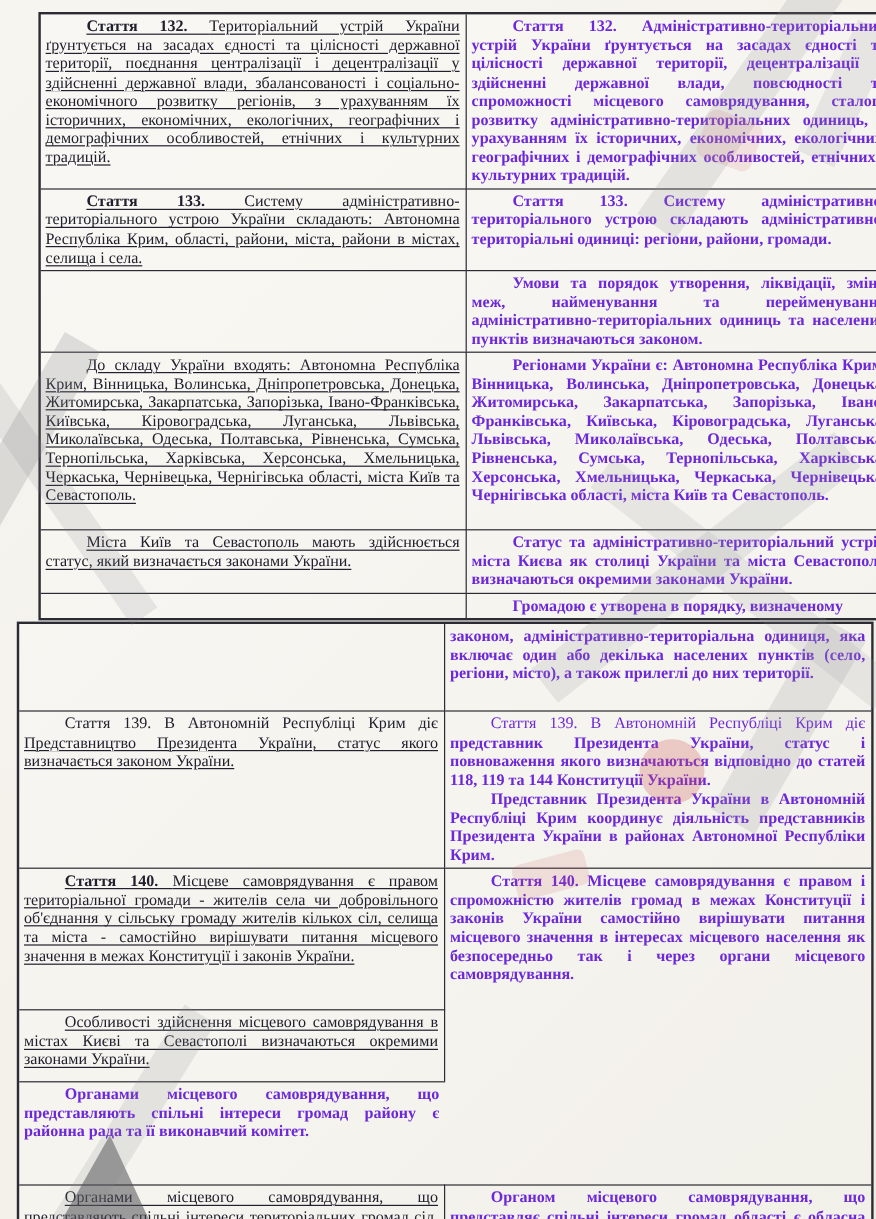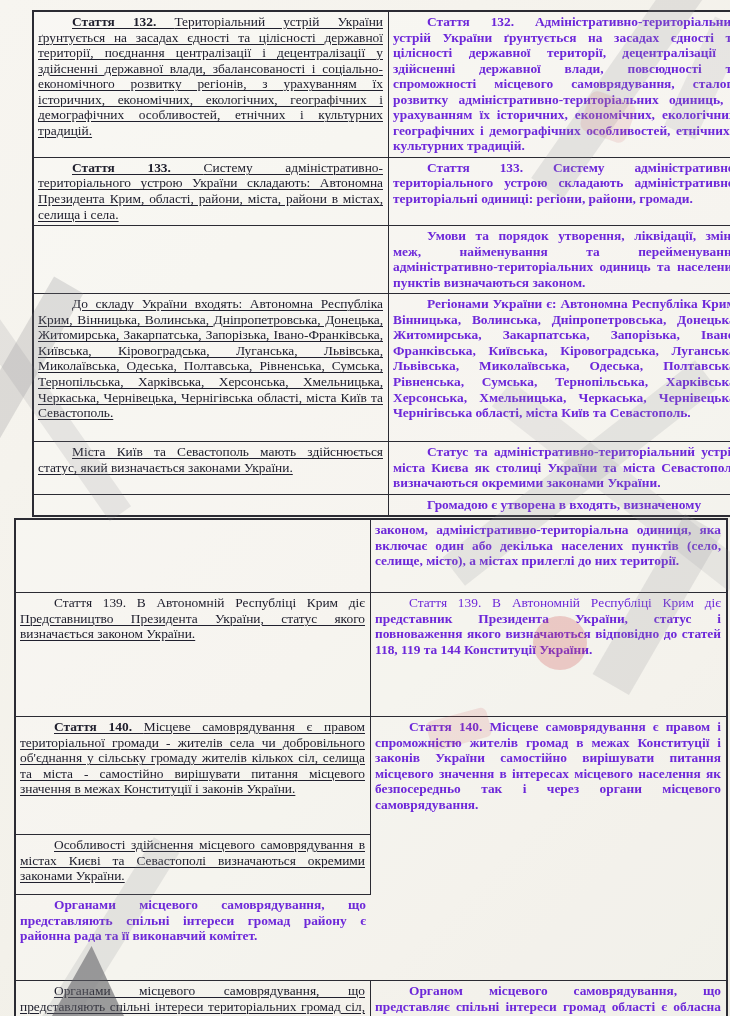--- a/index.html
+++ b/index.html
@@ -60,21 +60,21 @@
     <div class="row">
       <div class="cell left old">
         <p class="indent"><span class="b u">Стаття 132. </span><span class="u">Територіальний устрій України ґрунтується на засадах єдності та цілісності державної території, поєднання централізації і децентралізації у здійсненні державної влади, збалансованості і соціально-економічного розвитку регіонів, з урахуванням їх історичних, економічних, екологічних, географічних і демографічних особливостей, етнічних і культурних традицій.</span></p>
       </div>
       <div class="cell right new">
         <p class="indent"><span class="b ">Стаття 132. </span><span class="">Адміністративно-територіальний устрій України ґрунтується на засадах єдності та цілісності державної території, децентралізації у здійсненні державної влади, повсюдності та спроможності місцевого самоврядування, сталого розвитку адміністративно-територіальних одиниць, з урахуванням їх історичних, економічних, екологічних, географічних і демографічних особливостей, етнічних і культурних традицій.</span></p>
       </div>
     </div>
     <div class="row">
       <div class="cell left old">
-        <p class="indent"><span class="b u">Стаття 133. </span><span class="u">Систему адміністративно-територіального устрою України складають: Автономна Президента Крим, області, райони, міста, райони в містах, селища і села.</span></p>
+        <p class="indent"><span class="b u">Стаття 133. </span><span class="u">Систему адміністративно-територіального устрою України складають: Автономна Республіка Крим, області, райони, міста, райони в містах, селища і села.</span></p>
       </div>
       <div class="cell right new">
         <p class="indent"><span class="b ">Стаття 133. </span><span class="">Систему адміністративно-територіального устрою складають адміністративно-територіальні одиниці: регіони, райони, громади.</span></p>
       </div>
     </div>
     <div class="row">
       <div class="cell left old"></div>
       <div class="cell right new">
         <p class="indent"><span class="">Умови та порядок утворення, ліквідації, зміни меж, найменування та перейменування адміністративно-територіальних одиниць та населених пунктів визначаються законом.</span></p>
       </div>
@@ -91,37 +91,38 @@
       <div class="cell left old">
         <p class="indent"><span class="u">Міста Київ та Севастополь мають здійснюється статус, який визначається законами України.</span></p>
       </div>
       <div class="cell right new">
         <p class="indent"><span class="">Статус та адміністративно-територіальний устрій міста Києва як столиці України та міста Севастополя визначаються окремими законами України.</span></p>
       </div>
     </div>
     <div class="row">
       <div class="cell left old"></div>
       <div class="cell right new">
-        <p class="indent"><span class="">Громадою є утворена в входять, визначеному</span></p>
+        <p class="indent"><span class="">Громадою є утворена в порядку, визначеному</span></p>
       </div>
     </div>
   </div>
 <div id="t2" class="tbl">
     <div class="row">
       <div class="cell left old"></div>
       <div class="cell right new">
-        <p><span class="">законом, адміністративно-територіальна одиниця, яка включає один або декілька населених пунктів (село, селище, місто), а містах прилеглі до них території.</span></p>
+        <p><span class="">законом, адміністративно-територіальна одиниця, яка включає один або декілька населених пунктів (село, регіони, місто), а також прилеглі до них території.</span></p>
       </div>
     </div>
     <div class="row">
       <div class="cell left old">
         <p class="indent"><span class="plain ">Стаття 139. В Автономній Республіці Крим діє </span><span class="u">Представництво Президента України, статус якого визначається законом України.</span></p>
       </div>
       <div class="cell right new">
         <p class="indent"><span class="plain ">Стаття 139. В Автономній Республіці Крим діє </span><span class="">представник Президента України, статус і повноваження якого визначаються відповідно до статей 118, 119 та 144 Конституції України.</span></p>
+        <p class="indent">Представник Президента України в Автономній Республіці Крим координує діяльність представників Президента України в районах Автономної Республіки Крим.</p>
       </div>
     </div>
     <div class="row">
       <div class="cell left old">
         <p class="indent"><span class="b u">Стаття 140. </span><span class="u">Місцеве самоврядування є правом територіальної громади - жителів села чи добровільного об'єднання у сільську громаду жителів кількох сіл, селища та міста - самостійно вирішувати питання місцевого значення в межах Конституції і законів України.</span></p>
       </div>
       <div class="cell right new">
         <p class="indent"><span class="">Стаття 140. Місцеве самоврядування є правом і спроможністю жителів громад в межах Конституції і законів України самостійно вирішувати питання місцевого значення в інтересах місцевого населення як безпосередньо так і через органи місцевого самоврядування.</span></p>
       </div>
     </div>

